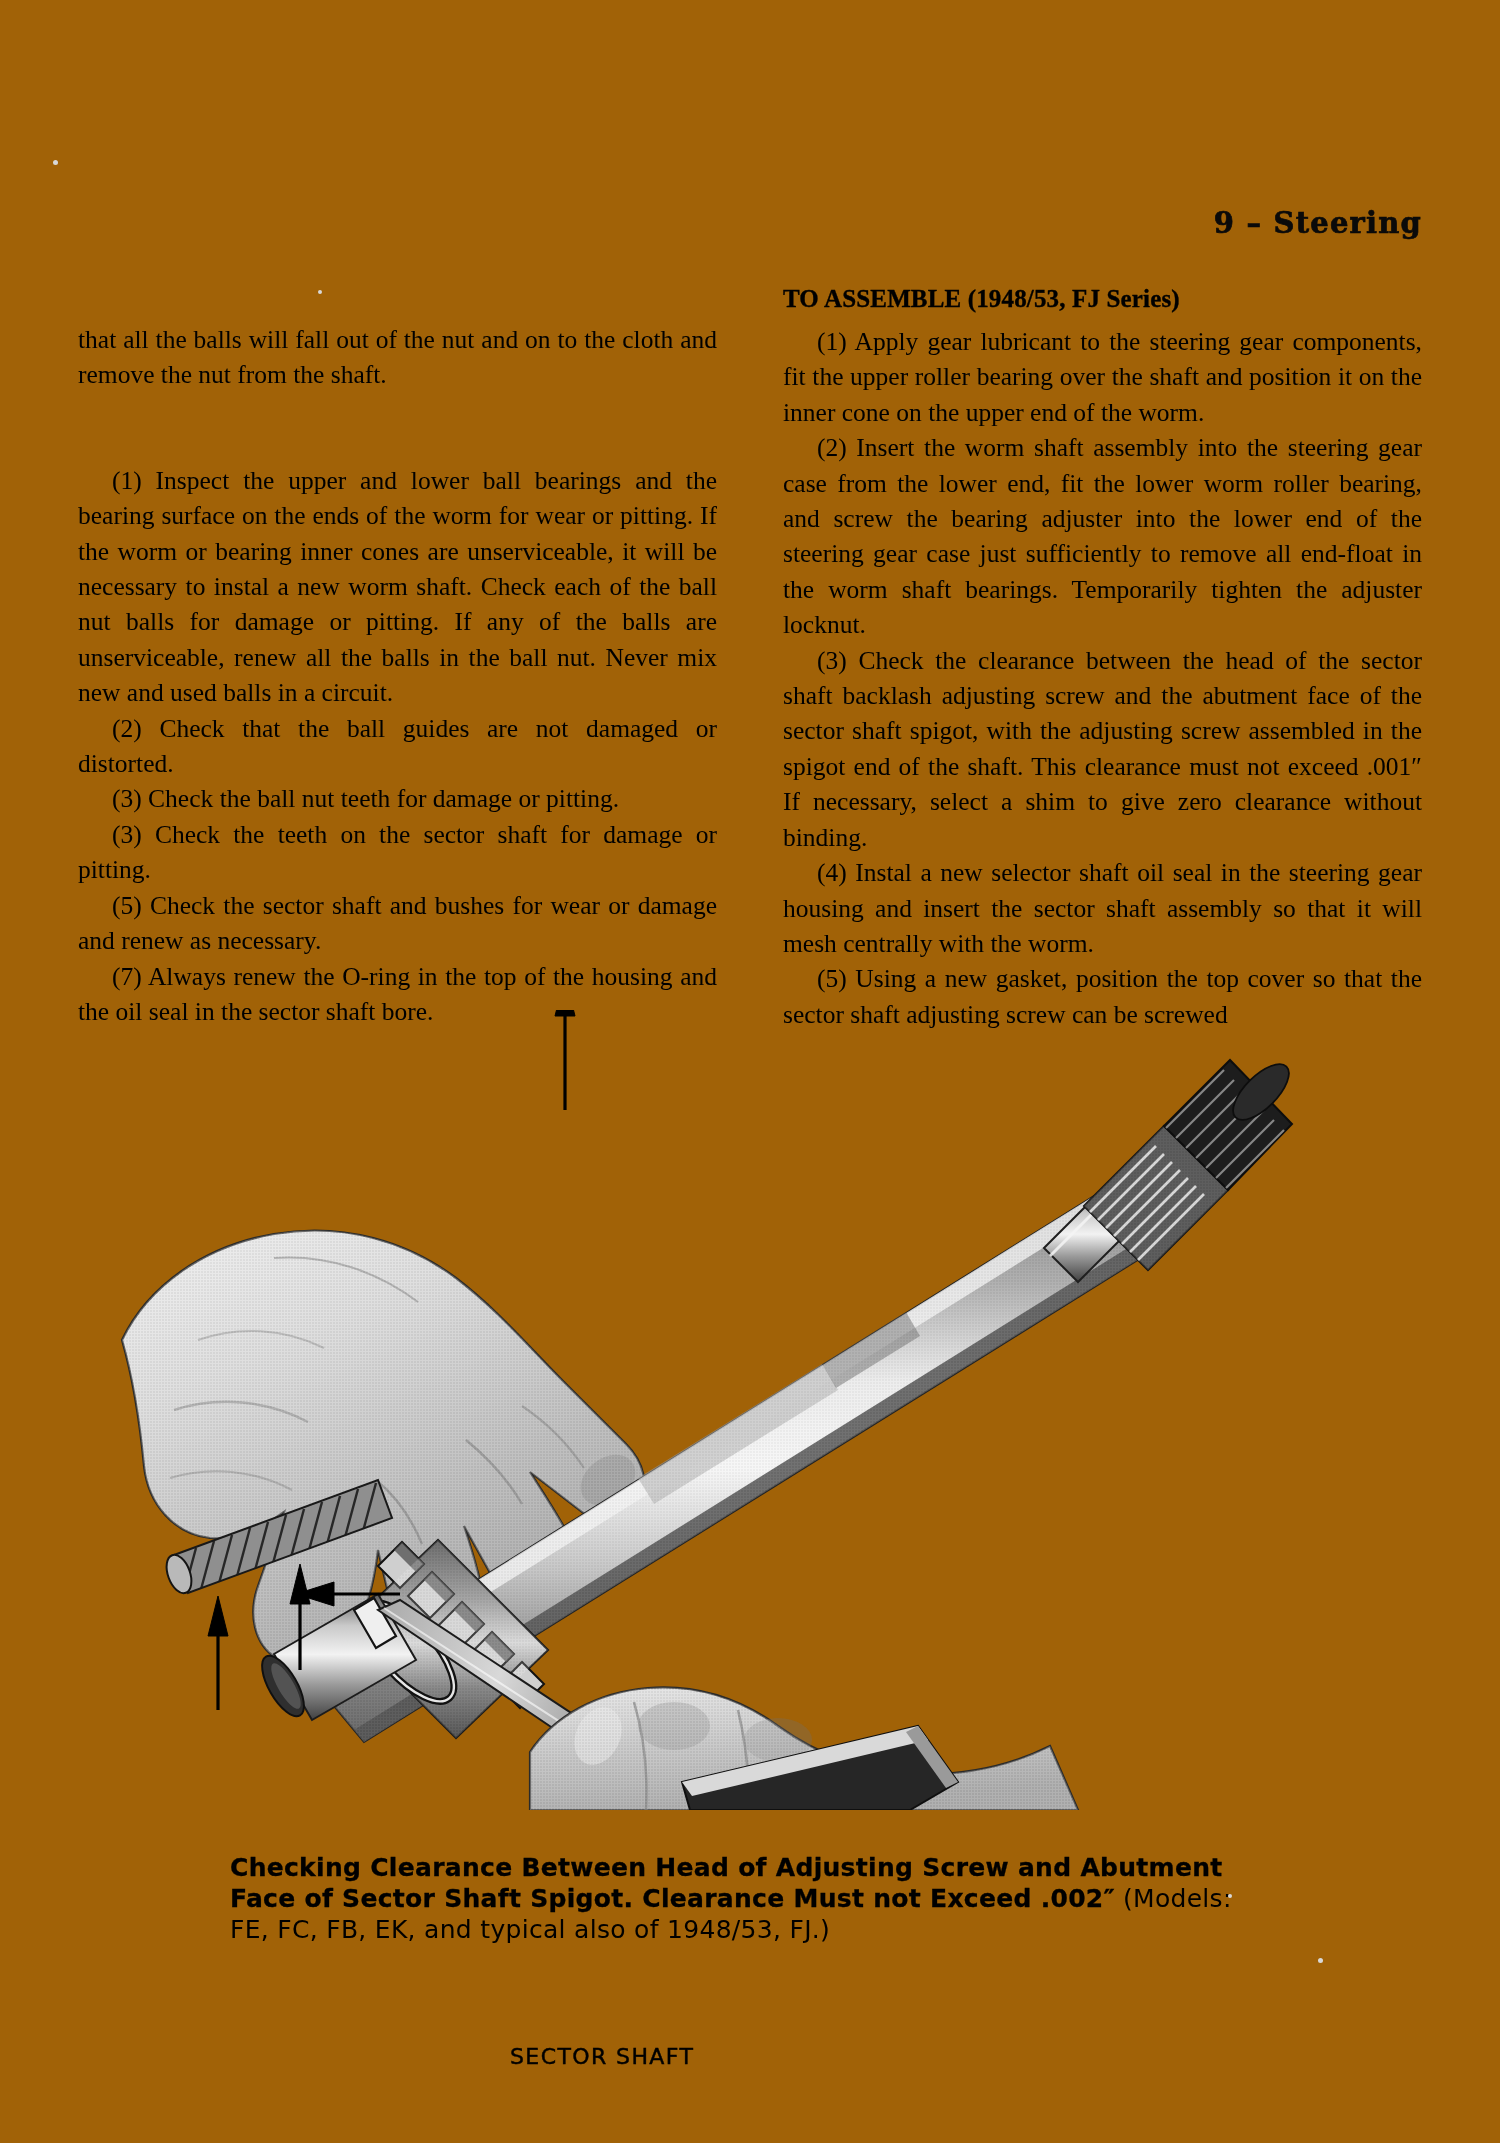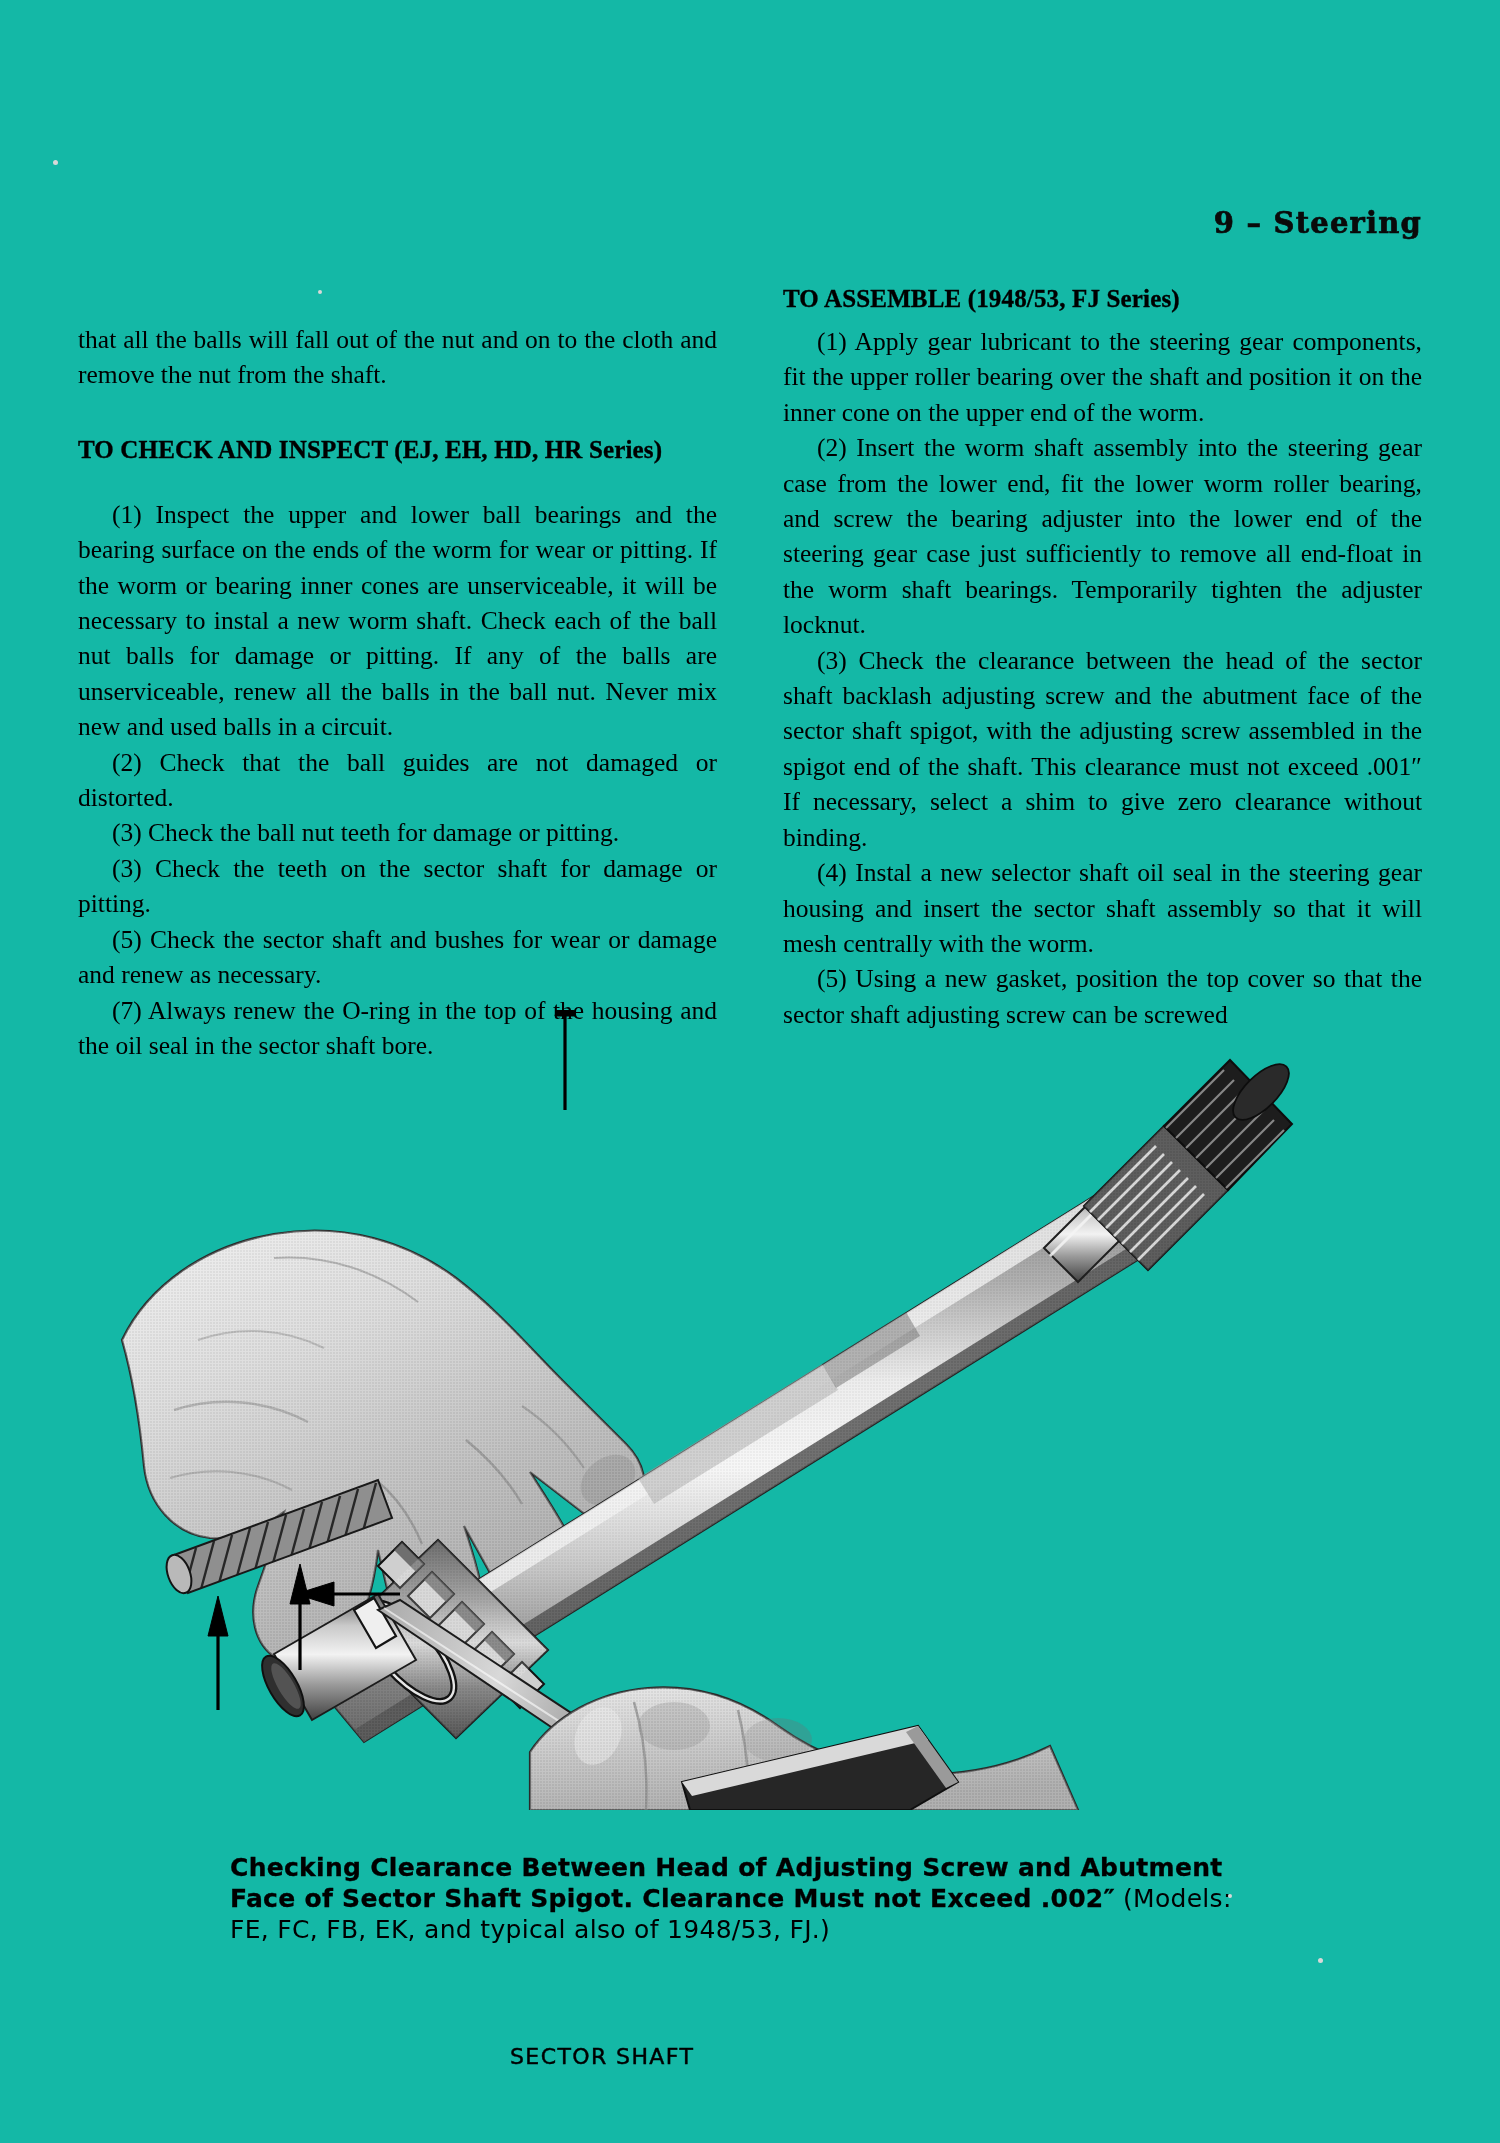--- a/index.html
+++ b/index.html
@@ -12,21 +12,21 @@
     height: 2143px;
     position: relative;
     font-family: "Liberation Serif", "DejaVu Serif", serif;
     color: #000000;
     overflow: hidden;
   }
 
   .page {
     position: absolute;
     inset: 0;
-    background: #14b8a6;
+    background: #a16207;
     padding-left: 36px;
   }
 
   
   .running-head {
     position: absolute;
     top: 206px;
     right: 78px;
     font-family: "DejaVu Serif", "Liberation Serif", serif;
     font-weight: 700;
@@ -144,21 +144,20 @@
 <div class="page">
 
   <div class="running-head">9 – Steering</div>
 
   <div class="columns">
 
     <div class="col">
       <p class="noindent">that all the balls will fall out of the nut and on to the cloth and remove the nut from the shaft.</p>
 
       <div class="gap-before-head"></div>
-      <h2 class="section-head">TO CHECK AND INSPECT (EJ, EH, HD, HR Series)</h2>
       <div class="gap-after-head"></div>
 
       <p class="indent">(1) Inspect the upper and lower ball bearings and the bearing surface on the ends of the worm for wear or pitting. If the worm or bearing inner cones are unserviceable, it will be necessary to instal a new worm shaft. Check each of the ball nut balls for damage or pitting. If any of the balls are unserviceable, renew all the balls in the ball nut. Never mix new and used balls in a circuit.</p>
       <p class="indent">(2) Check that the ball guides are not damaged or distorted.</p>
       <p class="indent">(3) Check the ball nut teeth for damage or pitting.</p>
       <p class="indent">(3) Check the teeth on the sector shaft for damage or  pitting.</p>
       <p class="indent">(5) Check the sector shaft and bushes for wear or damage and renew as necessary.</p>
       <p class="indent">(7) Always renew the O-ring in the top of the housing and the oil seal in the sector shaft bore.</p>
     </div>
 

